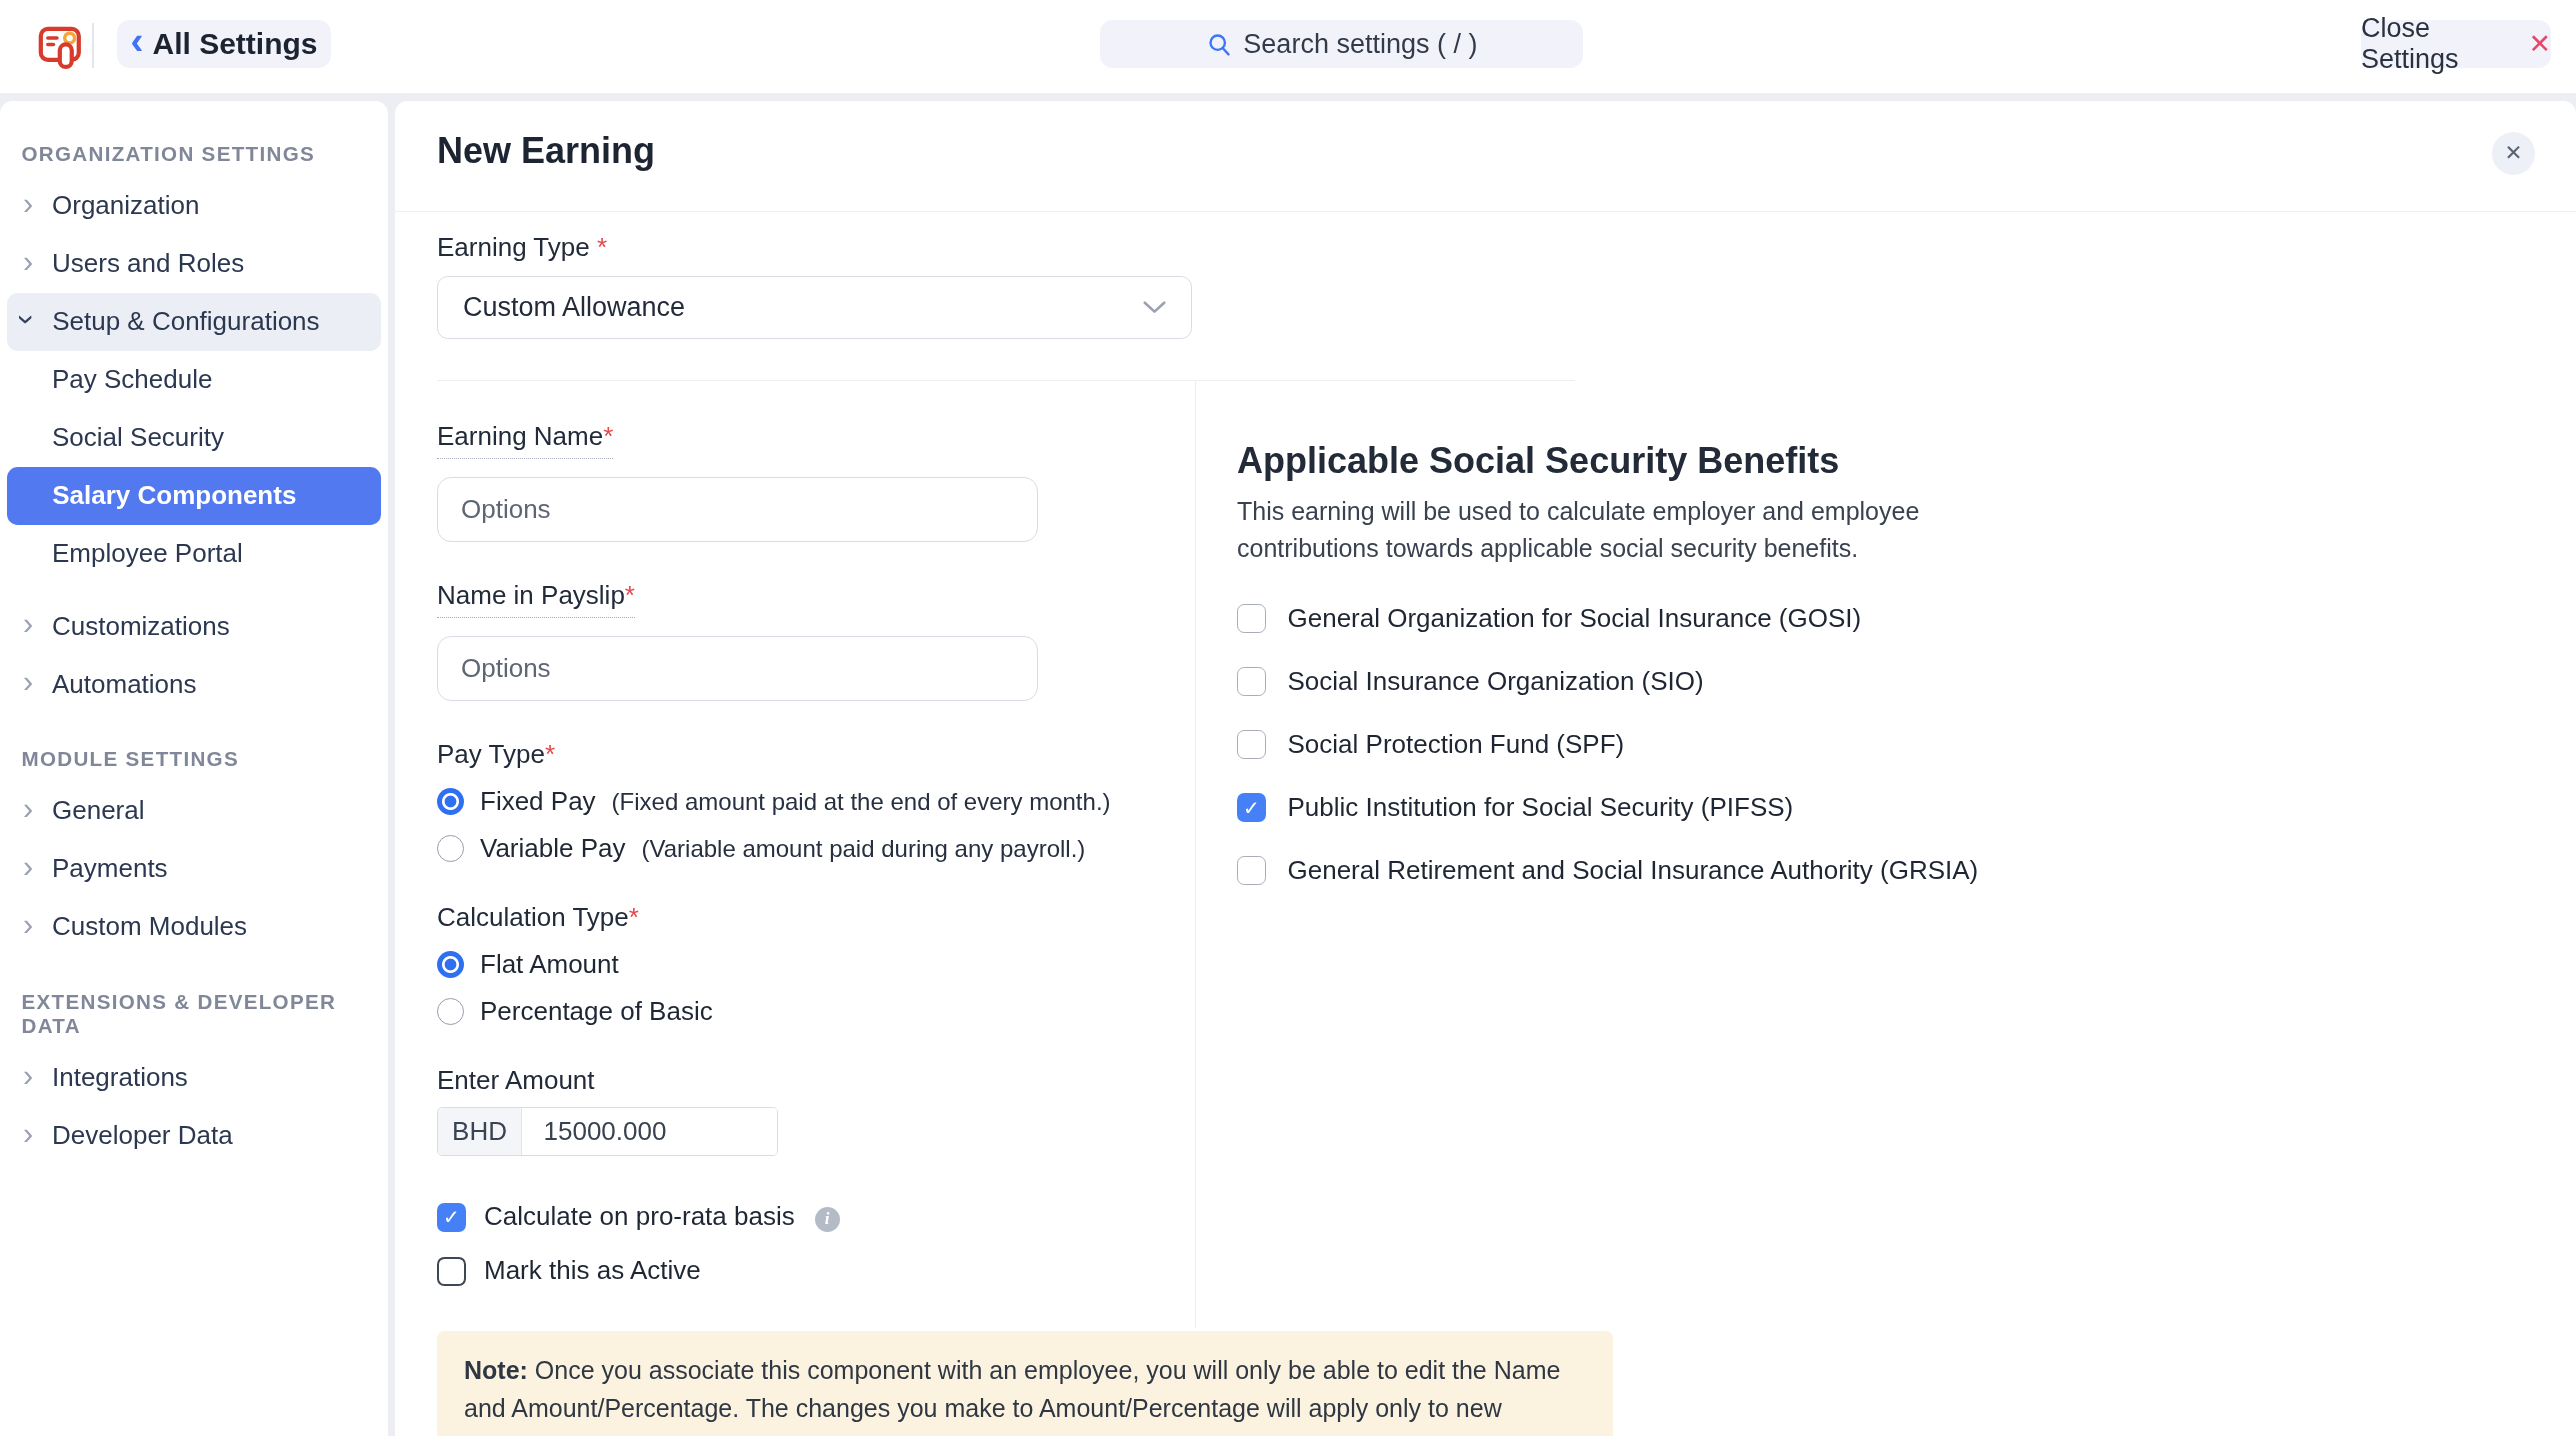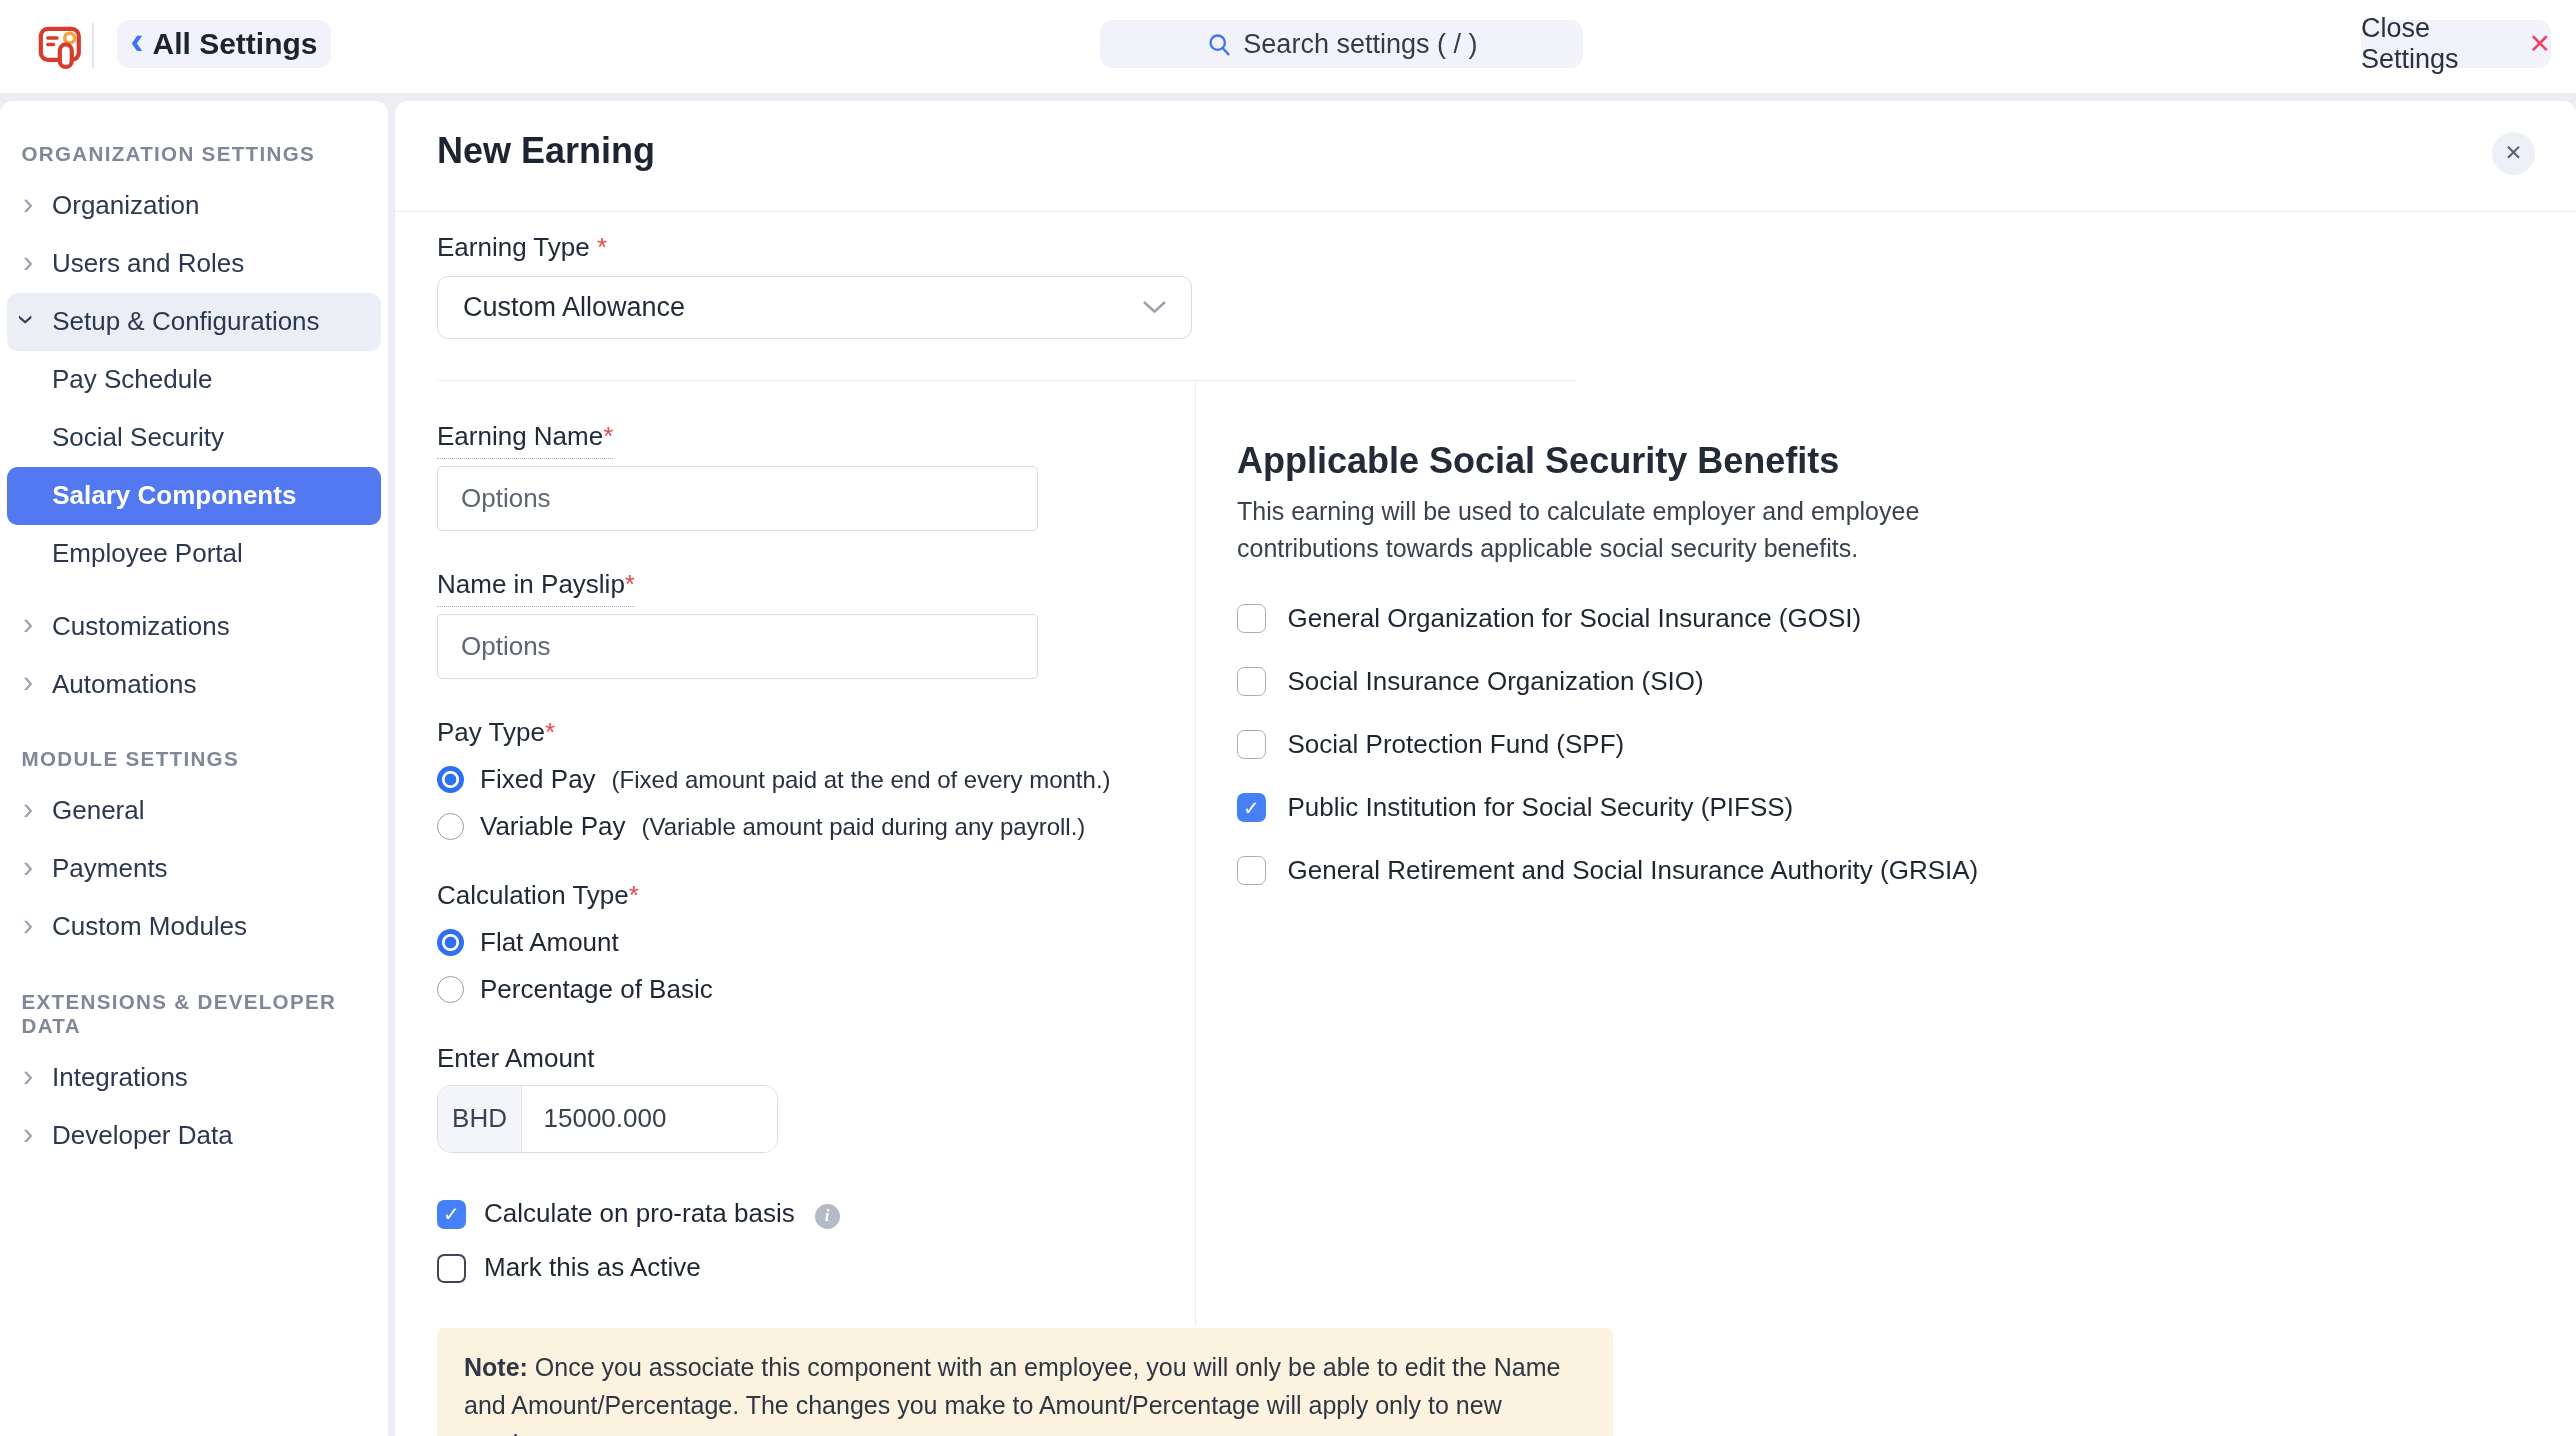--- a/index.html
+++ b/index.html
@@ -79,36 +79,36 @@
   }
   .select-box .value { font-size:27px; color:#232B3B; }
   .hdivider { border-bottom:1.8px solid #ECEEF3; }
   .divider-1 { width:1138px; margin-top:41px; }
 
   .columns { display:flex; align-items:stretch; }
   .col-left { width:801px; border-right:1.8px solid #ECEEF3; padding:40px 0 42px 42px; }
   .col-right { flex:1; padding:59px 0 0 41px; }
 
   .text-input {
-    width:601px; height:65px; border:1.8px solid #D9DCE5; border-radius:5px;
-    margin-top:7px; padding:16px 23px; font-size:26px; color:#39424F;
+    width:601px; height:65px; border:1.8px solid #D9DCE5; border-radius:14px;
+    margin-top:18px; padding:16px 23px; font-size:26px; color:#39424F;
     font-family:"Liberation Sans", sans-serif; outline:none; display:block;
   }
   .text-input::placeholder { color:#5E6674; opacity:1; }
   .mt-block { margin-top:38px; }
 
   .radio-row { display:flex; align-items:center; gap:16px; margin-top:16px; font-size:26px; color:#1F2735; cursor:pointer; }
   .radio-row .desc { font-size:24px; color:#273040; }
   .radio { width:27px; height:27px; border-radius:50%; flex:0 0 auto; }
   .radio.on { background:radial-gradient(circle, #2F6FF2 0 5.4px, #FFFFFF 6.3px 8px, #2F6FF2 9px 13.5px); }
   .radio.off { border:1.8px solid #959CAB; background:#fff; }
 
   .amount-group {
-    display:flex; width:341px; height:68px; border:1.8px solid #D9DCE5;
-    border-radius:14px; overflow:hidden; margin-top:10.8px;
+    display:flex; width:341px; height:49px; border:1.8px solid #D9DCE5;
+    border-radius:5px; overflow:hidden; margin-top:10.8px;
   }
   .amount-group .currency {
     width:84px; background:#F4F5F9; border-right:1.8px solid #E3E5EC;
     display:flex; align-items:center; justify-content:center; font-size:26px; color:#394353;
   }
   .amount-group input {
     flex:1; border:none; outline:none; font-size:26px; color:#39424F; padding-left:21.5px;
     font-family:"Liberation Sans", sans-serif; min-width:0;
   }
 

